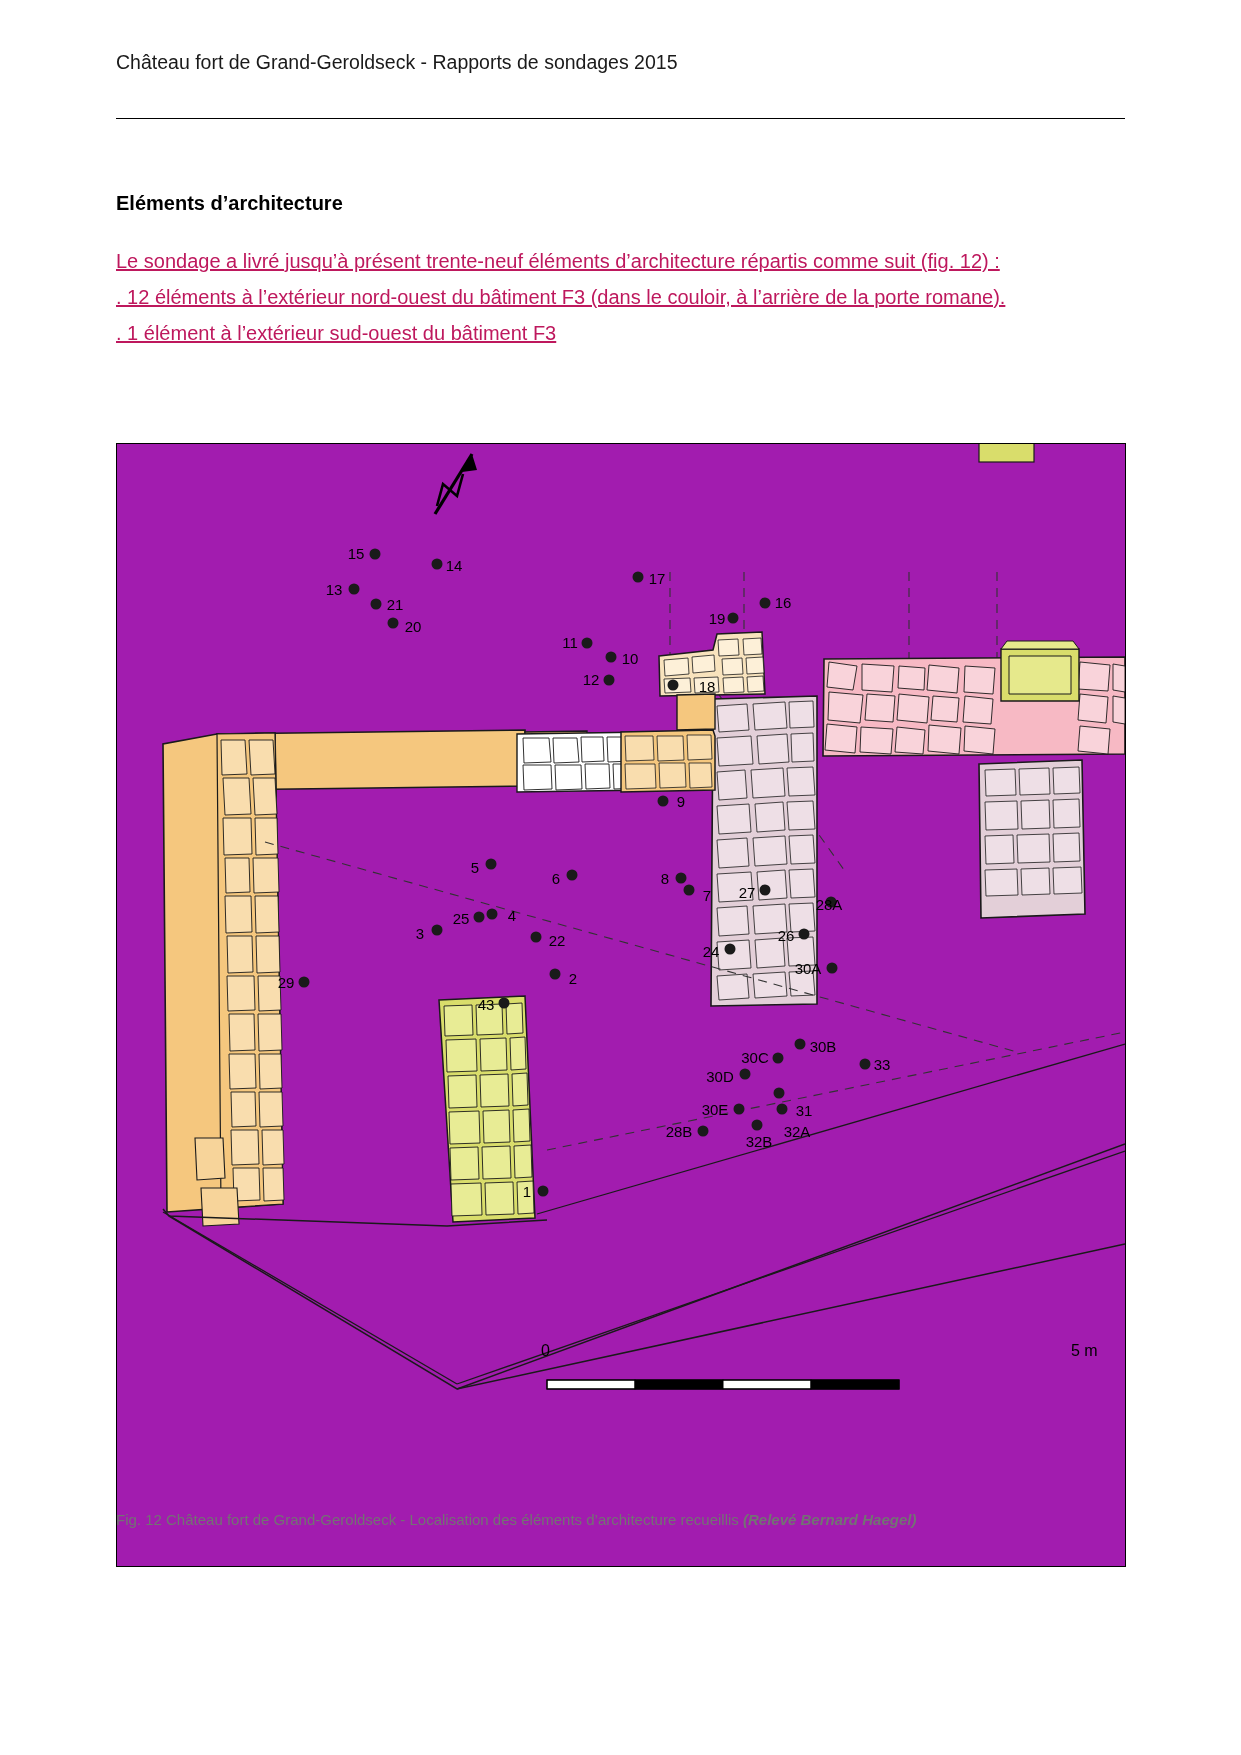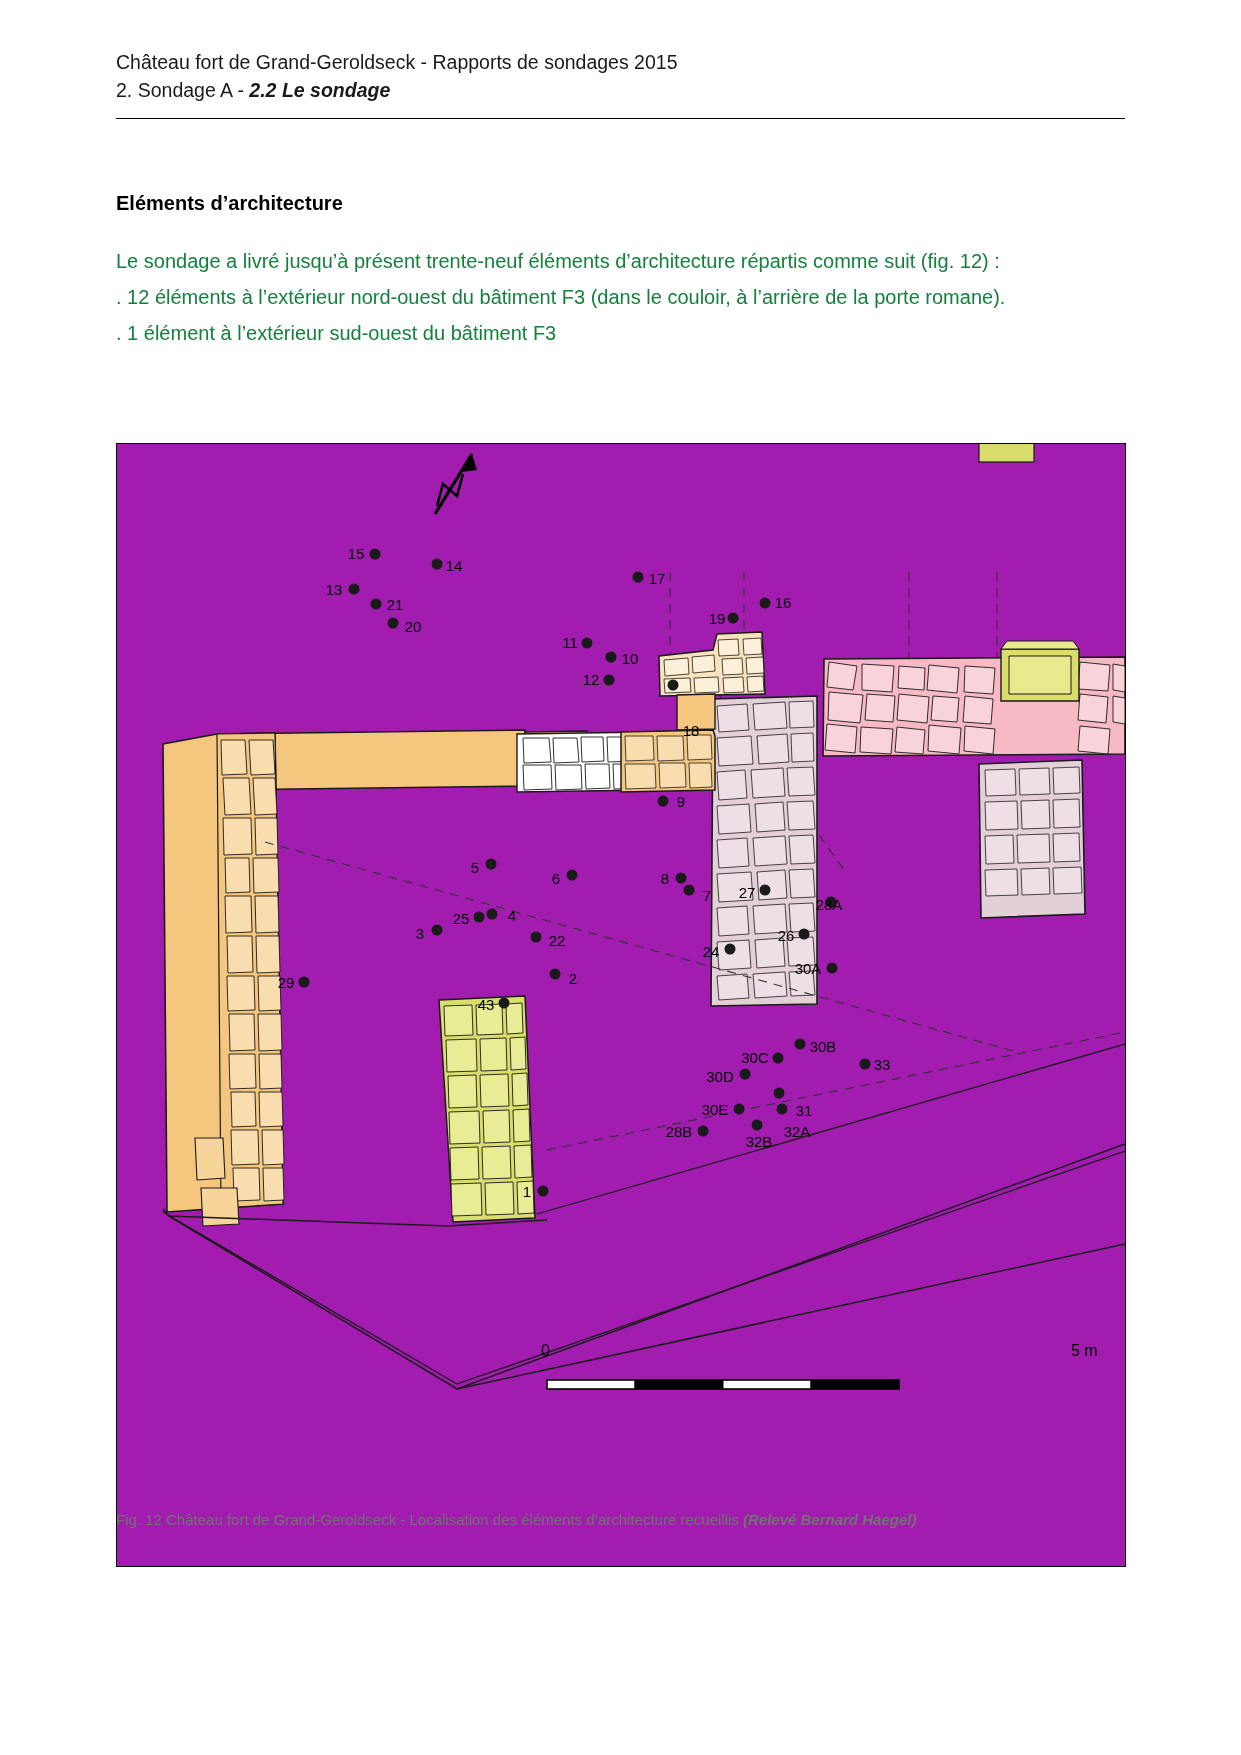--- a/index.html
+++ b/index.html
@@ -61,21 +61,22 @@
     font-weight: bold;
     color: #000000;
   }
   .paragraph {
     position: absolute;
     left: 116px;
     top: 243px;
     width: 1010px;
     font-size: 20px;
     line-height: 36px;
-    color: #15803d;
+    color: #be185d;
+    text-decoration: underline;
   }
   .paragraph p {
     margin: 0;
   }
 
   
   .figure {
     position: absolute;
     left: 116px;
     top: 443px;
@@ -126,21 +127,20 @@
     color: #000;
   }
 </style>
 </head>
 <body>
 
 <div class="page">
 
   <div class="header">
     <div class="header-line1">Château fort de Grand-Geroldseck - Rapports de sondages 2015</div>
-    <div class="header-line2"><span>2. Sondage A - </span><span class="em">2.2 Le sondage</span></div>
   </div>
   <div class="header-rule"></div>
 
   <div class="section-title">Eléments d’architecture</div>
 
   <div class="paragraph">
     <p>Le sondage a livré jusqu’à présent trente-neuf éléments d’architecture répartis comme suit (fig. 12) :</p>
     <p>. 12 éléments à l’extérieur nord-ouest du bâtiment F3 (dans le couloir, à l’arrière de la porte romane).</p>
     <p>. 1 élément à l’extérieur sud-ouest du bâtiment F3</p>
   </div>
@@ -419,21 +419,21 @@
         <div class="lbl" style="left: 666px; top: 158px;">16</div>
         <div class="pt" style="left: 616px; top: 174px;"></div>
         <div class="lbl" style="left: 600px; top: 174px;">19</div>
         <div class="pt" style="left: 470px; top: 199px;"></div>
         <div class="lbl" style="left: 453px; top: 198px;">11</div>
         <div class="pt" style="left: 494px; top: 213px;"></div>
         <div class="lbl" style="left: 513px; top: 214px;">10</div>
         <div class="pt" style="left: 492px; top: 236px;"></div>
         <div class="lbl" style="left: 474px; top: 235px;">12</div>
         <div class="pt" style="left: 556px; top: 241px;"></div>
-        <div class="lbl" style="left: 574px; top: 242px; margin-top: 44px;">18</div>
+        <div class="lbl" style="left: 590px; top: 242px;">18</div>
         <div class="pt" style="left: 546px; top: 357px;"></div>
         <div class="lbl" style="left: 564px; top: 357px;">9</div>
         <div class="pt" style="left: 374px; top: 420px;"></div>
         <div class="lbl" style="left: 358px; top: 423px;">5</div>
         <div class="pt" style="left: 455px; top: 431px;"></div>
         <div class="lbl" style="left: 439px; top: 434px;">6</div>
         <div class="pt" style="left: 564px; top: 434px;"></div>
         <div class="lbl" style="left: 548px; top: 434px;">8</div>
         <div class="pt" style="left: 572px; top: 446px;"></div>
         <div class="lbl" style="left: 590px; top: 451px;">7</div>

